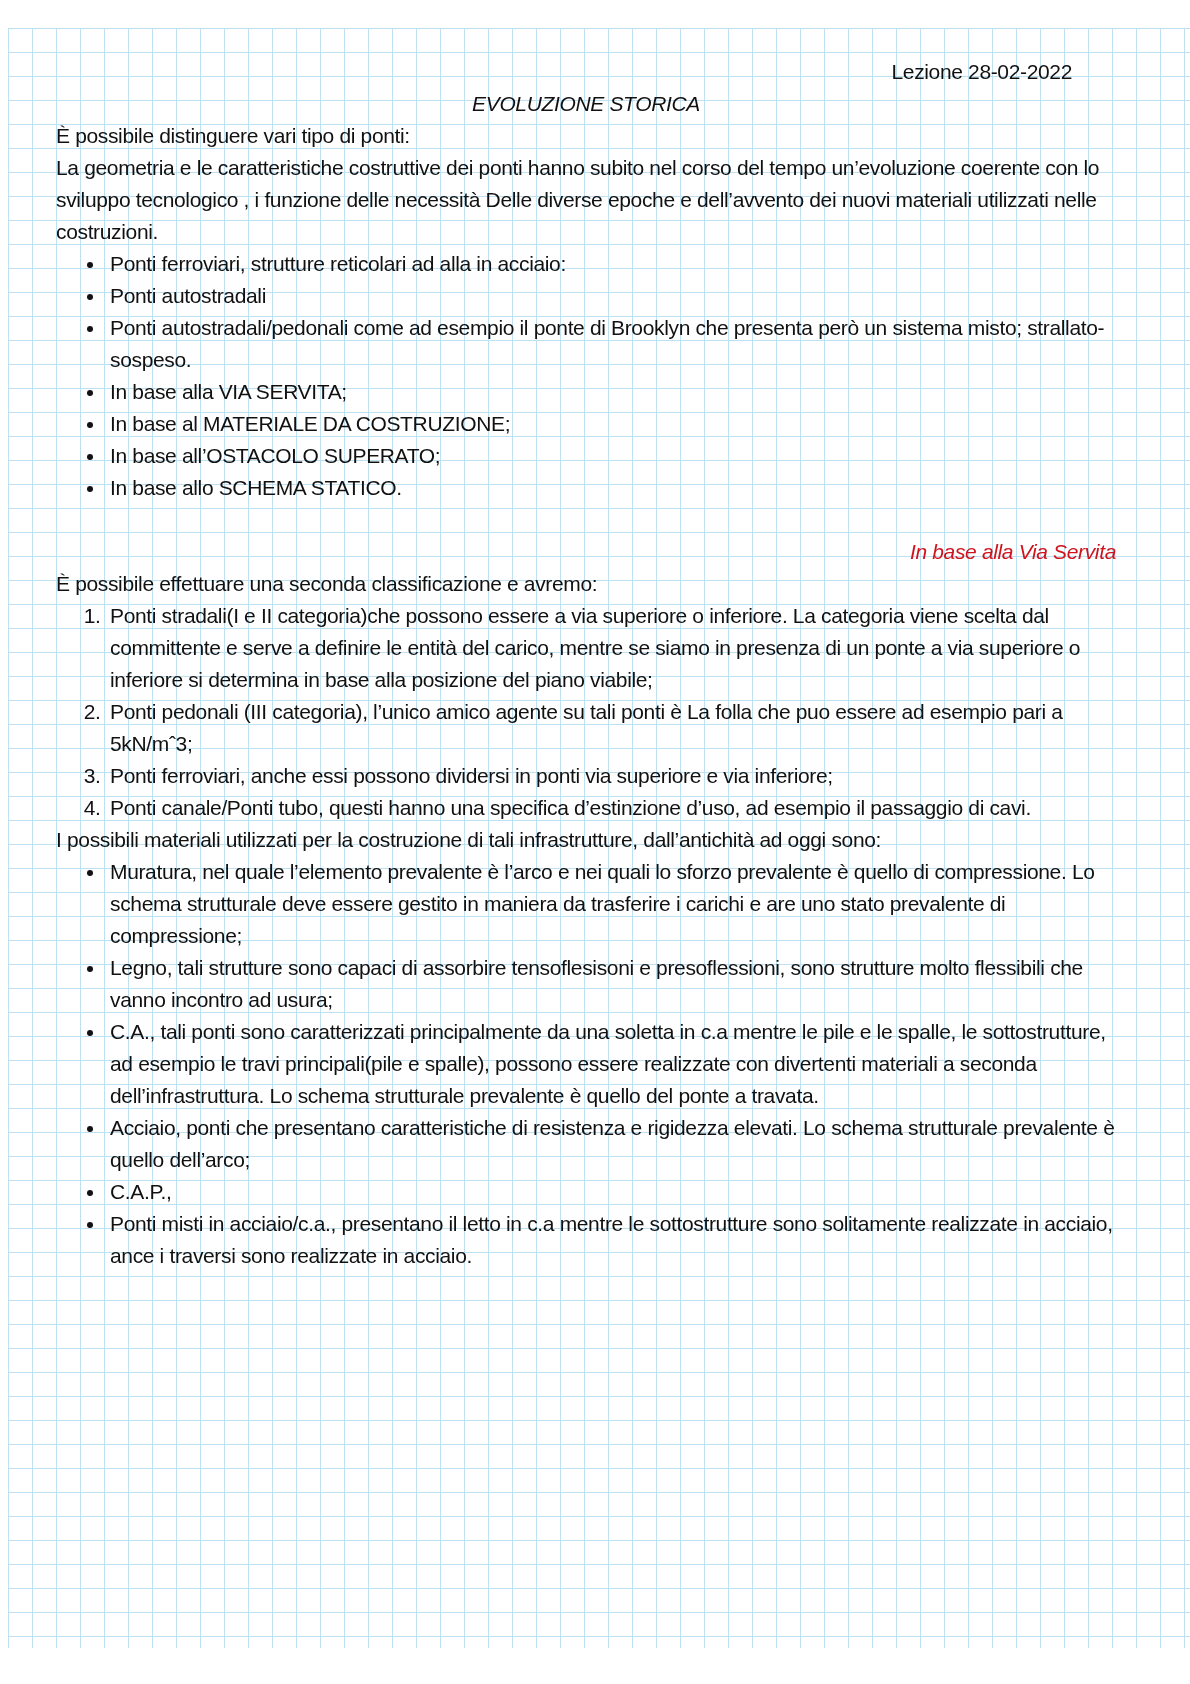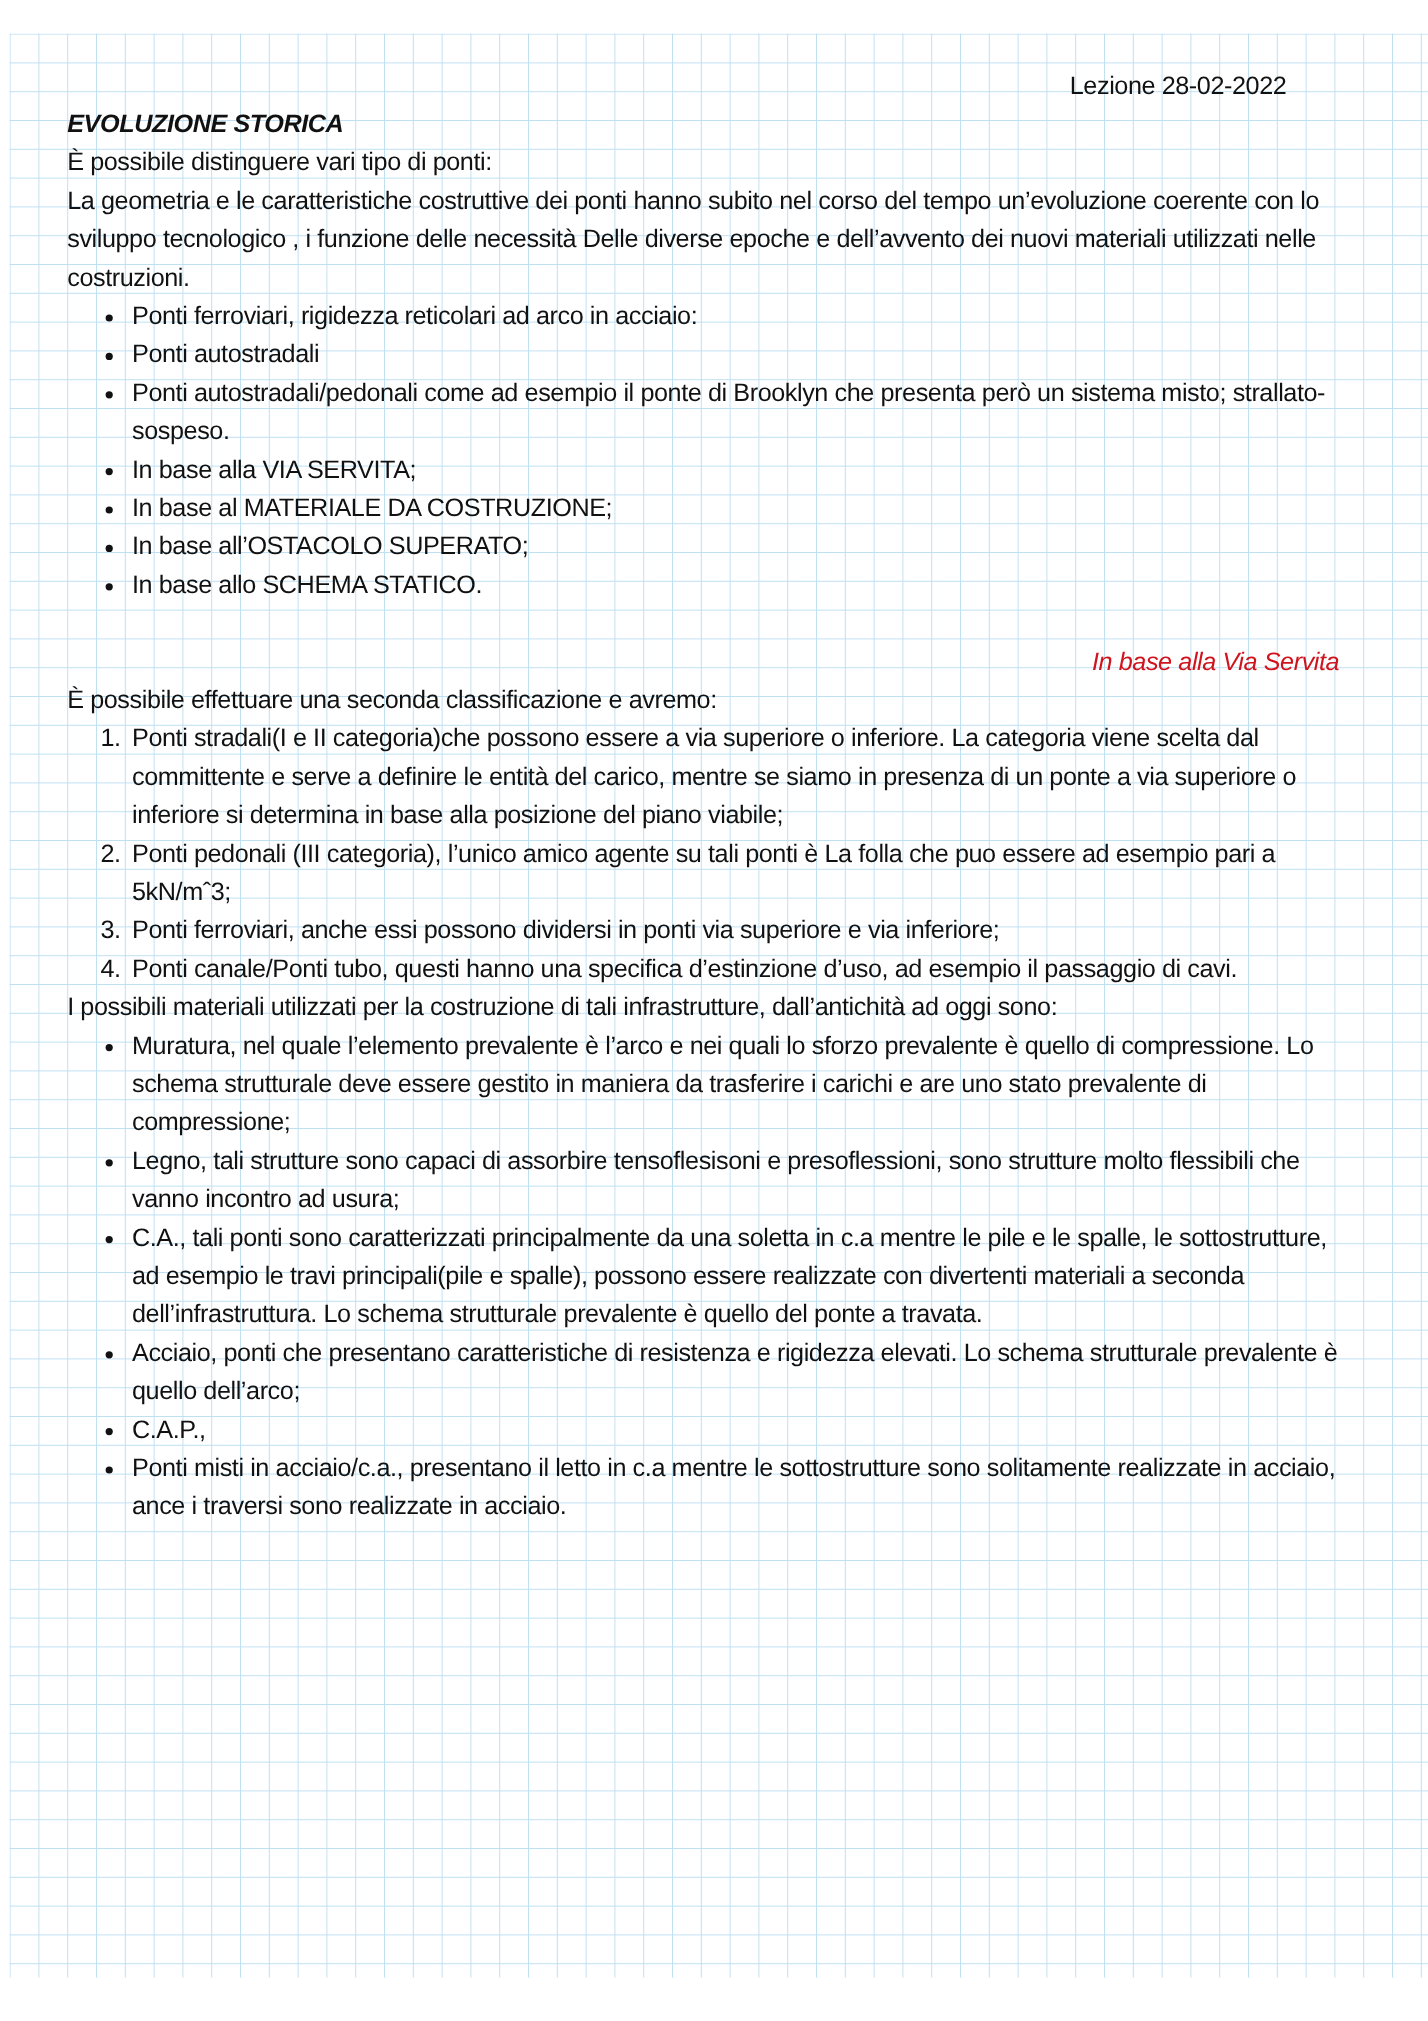--- a/index.html
+++ b/index.html
@@ -14,42 +14,42 @@
     background-image:
       linear-gradient(to right, #bfe0f3 1px, transparent 1px),
       linear-gradient(to bottom, #bfe0f3 1px, transparent 1px);
     background-size: 24px 24px;
   }
   .page {
     position: absolute; left: 56px; top: 56px; width: 1060px;
     font-size: 21px; line-height: 32px; letter-spacing: -0.35px;
   }
   .date { text-align: right; padding-right: 44px; }
-  .title { font-weight: bold; font-style: italic; margin-left: 0; padding-right: 0; }
+  .title { text-align: center; font-weight: normal; font-style: italic; margin-left: 0; padding-right: 0; }
   p { margin: 0; }
   ul, ol { margin: 0; padding-left: 50px; }
   li { padding-left: 4px; }
   ul li::marker { font-size: 20px; }
   .red { color: #d0141e; text-align: right; }
   .italic { font-style: italic; }
   .spacer { height: 32px; }
 </style>
 </head>
 <body>
 
 <div class="grid"></div>
 
 <div class="page">
   <p class="date">Lezione 28-02-2022</p>
   <p class="title">EVOLUZIONE STORICA</p>
 
   <p>È possibile distinguere vari tipo di ponti:</p>
   <p>La geometria e le caratteristiche costruttive dei ponti hanno subito nel corso del tempo un’evoluzione coerente con lo sviluppo tecnologico , i funzione delle necessità Delle diverse epoche e dell’avvento dei nuovi materiali utilizzati nelle costruzioni.</p>
   <ul>
-    <li>Ponti ferroviari, rigidezza reticolari ad arco in acciaio:</li>
+    <li>Ponti ferroviari, strutture reticolari ad alla in acciaio:</li>
     <li>Ponti autostradali</li>
     <li>Ponti autostradali/pedonali come ad esempio il ponte di Brooklyn che presenta però un sistema misto; strallato-sospeso.</li>
   </ul>
   <ul>
     <li>In base alla VIA SERVITA;</li>
     <li>In base al MATERIALE DA COSTRUZIONE;</li>
     <li>In base all’OSTACOLO SUPERATO;</li>
     <li>In base allo SCHEMA STATICO.</li>
   </ul>
 

